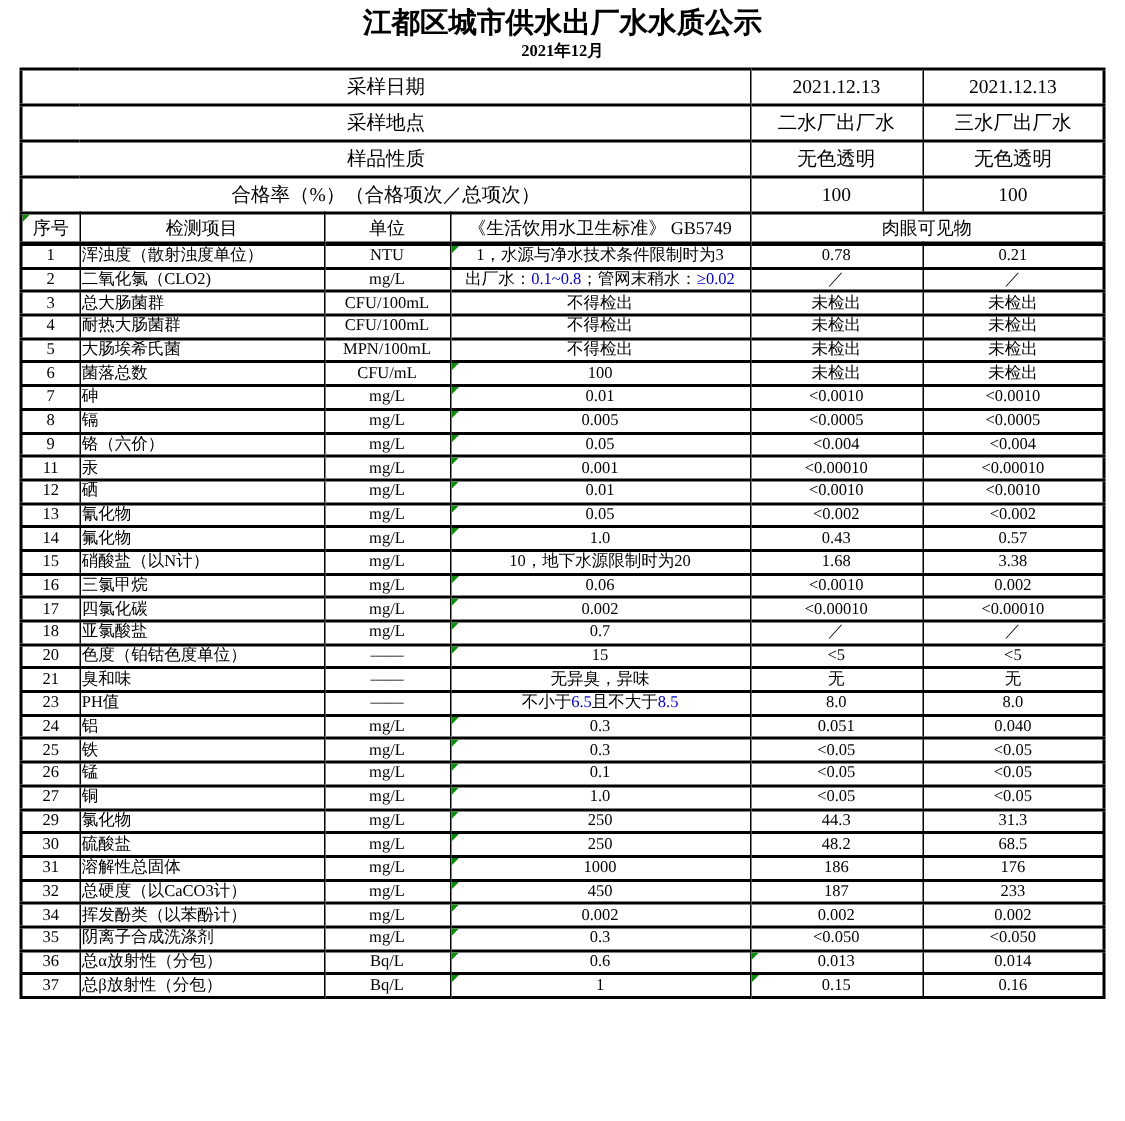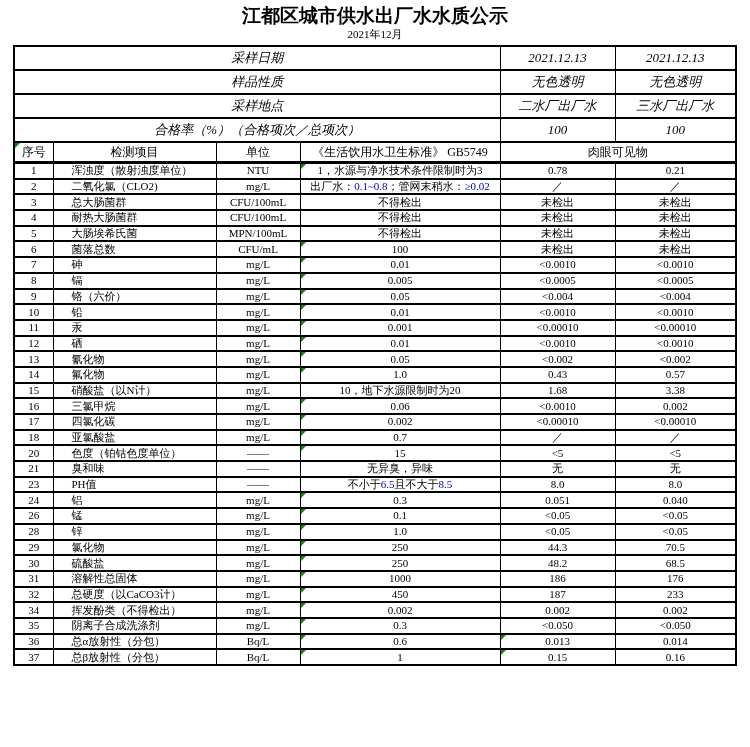--- a/index.html
+++ b/index.html
@@ -7,37 +7,37 @@
     width:750px;height:747px;overflow:hidden;
     font-family:"Liberation Serif","DejaVu Serif",serif;
     color:#000;
   }
   .page-title{
     margin:5px 0 0 0;text-align:center;
     font-family:Liberation Sans, sans-serif;
     font-size:19px;font-weight:bold;line-height:22px;
   }
   .report-month{
-    text-align:center;font-size:11px;font-weight:normal;line-height:13px;
+    text-align:center;font-size:11px;font-weight:bold;line-height:13px;
     margin:1px 0 4px 0;
   }
   table.main{
     border-collapse:collapse;table-layout:fixed;
     width:722px;margin:0 auto;border:2px solid #000;
   }
   td{
     border:1px solid #000;border-top-width:2px;border-bottom-width:2px;
     padding:0;text-align:center;vertical-align:middle;
     position:relative;overflow:hidden;white-space:nowrap;
     font-size:11px;
   }
-  .info-row td{height:22px;font-size:13px;font-style:italic;}
+  .info-row td{height:22px;font-size:13px;}
   .head-row td{height:18px;font-size:12px;border-bottom-width:3px;text-align:center;}
   .data-row td{height:13.7px;line-height:13px;}
-  .item-cell{text-align:left;padding-left:18px;}
+  .item-cell{text-align:left;padding-left:1px;}
   .mark::before{
     content:"";position:absolute;top:0;left:0;width:0;height:0;
     border-top:5px solid #0b8a0b;border-right:5px solid transparent;
   }
   .blue{color:#0000c0;}
 </style>
 </head>
 <body>
 
 <h1 class="page-title">江都区城市供水出厂水水质公示</h1>
@@ -52,28 +52,28 @@
       <col style="width:115px">
       <col style="width:121px">
   </colgroup>
   <tbody>
       <tr class="info-row">
         <td colspan="4">采样日期</td>
         <td>2021.12.13</td>
         <td>2021.12.13</td>
       </tr>
       <tr class="info-row">
+        <td colspan="4">采样地点</td>
+        <td>二水厂出厂水</td>
+        <td>三水厂出厂水</td>
+      </tr>
+      <tr class="info-row">
         <td colspan="4">样品性质</td>
         <td>无色透明</td>
         <td>无色透明</td>
-      </tr>
-      <tr class="info-row">
-        <td colspan="4">采样地点</td>
-        <td>二水厂出厂水</td>
-        <td>三水厂出厂水</td>
       </tr>
       <tr class="info-row">
         <td colspan="4">合格率（%）（合格项次／总项次）</td>
         <td>100</td>
         <td>100</td>
       </tr>
     </tbody>
   <tbody>
     <tr class="head-row">
       <td class="mark">序号</td>
@@ -150,28 +150,20 @@
       </tr>
       <tr class="data-row">
         <td>9</td>
         <td class="item-cell">铬（六价）</td>
         <td>mg/L</td>
         <td class="mark">0.05</td>
         <td>&lt;0.004</td>
         <td>&lt;0.004</td>
       </tr>
       <tr class="data-row">
-        <td>10</td>
-        <td class="item-cell">铅</td>
-        <td>mg/L</td>
-        <td class="mark">0.01</td>
-        <td>&lt;0.0010</td>
-        <td>&lt;0.0010</td>
-      </tr>
-      <tr class="data-row">
         <td>11</td>
         <td class="item-cell">汞</td>
         <td>mg/L</td>
         <td class="mark">0.001</td>
         <td>&lt;0.00010</td>
         <td>&lt;0.00010</td>
       </tr>
       <tr class="data-row">
         <td>12</td>
         <td class="item-cell">硒</td>
@@ -254,42 +246,50 @@
       </tr>
       <tr class="data-row">
         <td>24</td>
         <td class="item-cell">铝</td>
         <td>mg/L</td>
         <td class="mark">0.3</td>
         <td>0.051</td>
         <td>0.040</td>
       </tr>
       <tr class="data-row">
+        <td>25</td>
+        <td class="item-cell">铁</td>
+        <td>mg/L</td>
+        <td class="mark">0.3</td>
+        <td>&lt;0.05</td>
+        <td>&lt;0.05</td>
+      </tr>
+      <tr class="data-row">
         <td>26</td>
         <td class="item-cell">锰</td>
         <td>mg/L</td>
         <td class="mark">0.1</td>
         <td>&lt;0.05</td>
         <td>&lt;0.05</td>
       </tr>
       <tr class="data-row">
-        <td>28</td>
-        <td class="item-cell">锌</td>
+        <td>27</td>
+        <td class="item-cell">铜</td>
         <td>mg/L</td>
         <td class="mark">1.0</td>
         <td>&lt;0.05</td>
         <td>&lt;0.05</td>
       </tr>
       <tr class="data-row">
         <td>29</td>
         <td class="item-cell">氯化物</td>
         <td>mg/L</td>
         <td class="mark">250</td>
         <td>44.3</td>
-        <td>70.5</td>
+        <td>31.3</td>
       </tr>
       <tr class="data-row">
         <td>30</td>
         <td class="item-cell">硫酸盐</td>
         <td>mg/L</td>
         <td class="mark">250</td>
         <td>48.2</td>
         <td>68.5</td>
       </tr>
       <tr class="data-row">
@@ -303,21 +303,21 @@
       <tr class="data-row">
         <td>32</td>
         <td class="item-cell">总硬度（以CaCO3计）</td>
         <td>mg/L</td>
         <td class="mark">450</td>
         <td>187</td>
         <td>233</td>
       </tr>
       <tr class="data-row">
         <td>34</td>
-        <td class="item-cell">挥发酚类（不得检出）</td>
+        <td class="item-cell">挥发酚类（以苯酚计）</td>
         <td>mg/L</td>
         <td class="mark">0.002</td>
         <td>0.002</td>
         <td>0.002</td>
       </tr>
       <tr class="data-row">
         <td>35</td>
         <td class="item-cell">阴离子合成洗涤剂</td>
         <td>mg/L</td>
         <td class="mark">0.3</td>

